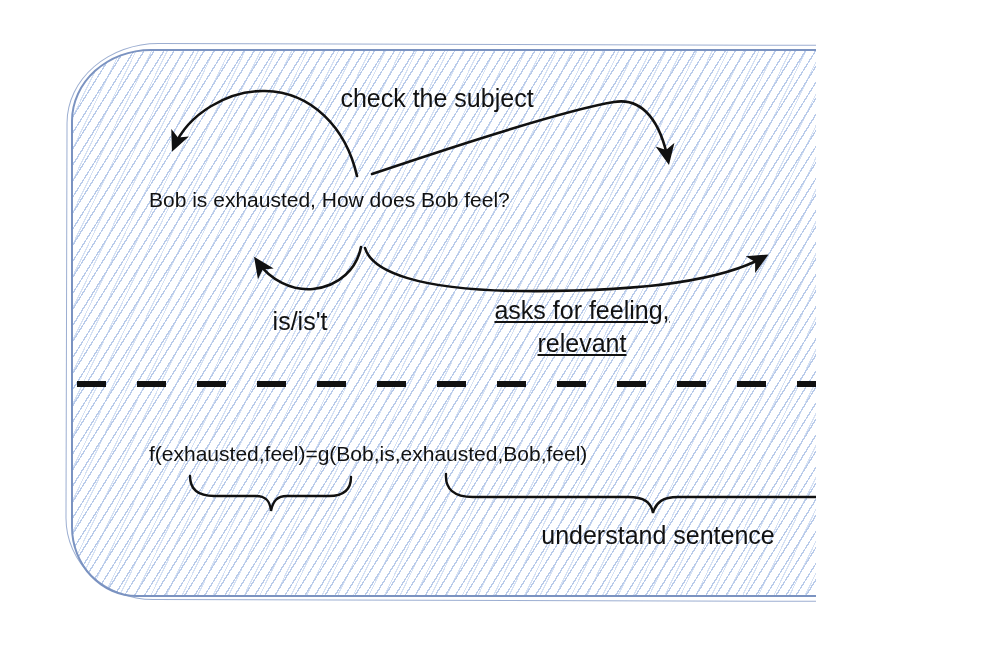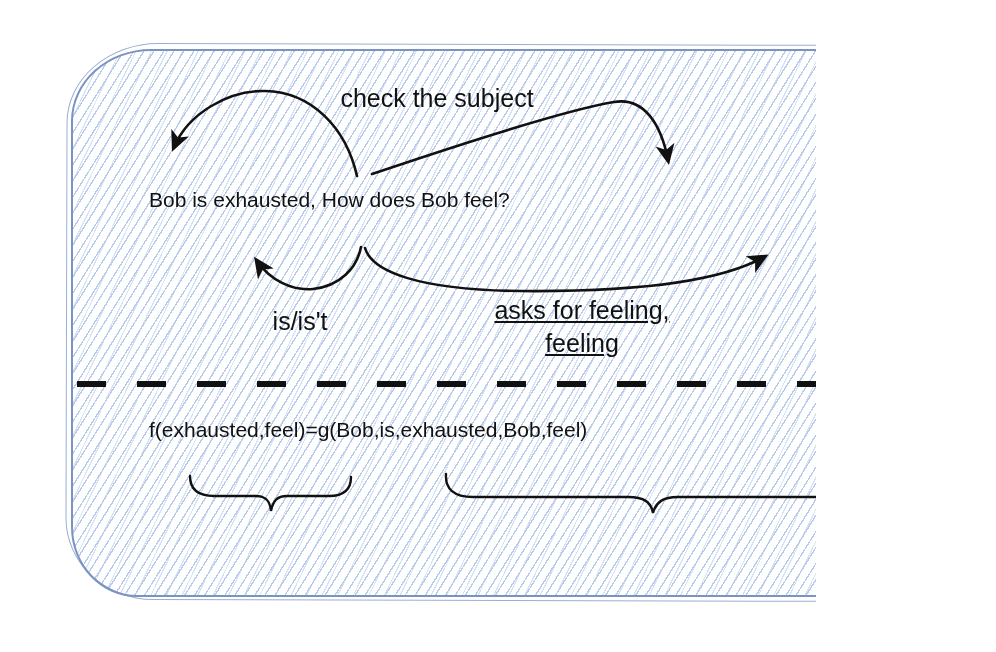--- a/index.html
+++ b/index.html
@@ -55,26 +55,27 @@
   <div class="sheet"></div>
 
   <div class="txt label center" style="left:437px;top:82px;">check the subject</div>
 
   <div class="txt big" style="left:149px;top:188px;">Bob is exhausted, How does Bob feel?</div>
 
   <div class="txt label center" style="left:300px;top:305px;">is/is't</div>
 
   <div class="txt label center" style="left:582px;top:294px;text-decoration:underline;">
     <div>asks for feeling,</div>
-    <div>feeling</div>
+    <div>relevant</div>
   </div>
 
-  <div class="txt big" style="left:149px;top:418px;">f(exhausted,feel)=g(Bob,is,exhausted,Bob,feel)</div>
+  <div class="txt big" style="left:149px;top:442px;">f(exhausted,feel)=g(Bob,is,exhausted,Bob,feel)</div>
 
 
+  <div class="txt label center" style="left:658px;top:519px;">understand sentence</div>
 
   <svg class="overlay" width="996" height="652" viewBox="0 0 996 652">
     <defs>
       <marker id="ah" viewBox="0 0 10 10" refX="7.5" refY="5" markerWidth="8" markerHeight="8" orient="auto">
         <path d="M 0 0.4 L 10 5 L 0 9.6 L 2.6 5 z" fill="#111111"></path>
       </marker>
     </defs>
 
     <path class="stroke" marker-end="url(#ah)" d="M 357 176 C 346 128, 312 92, 265 91 C 228 90, 188 114, 174 147"></path>
 

